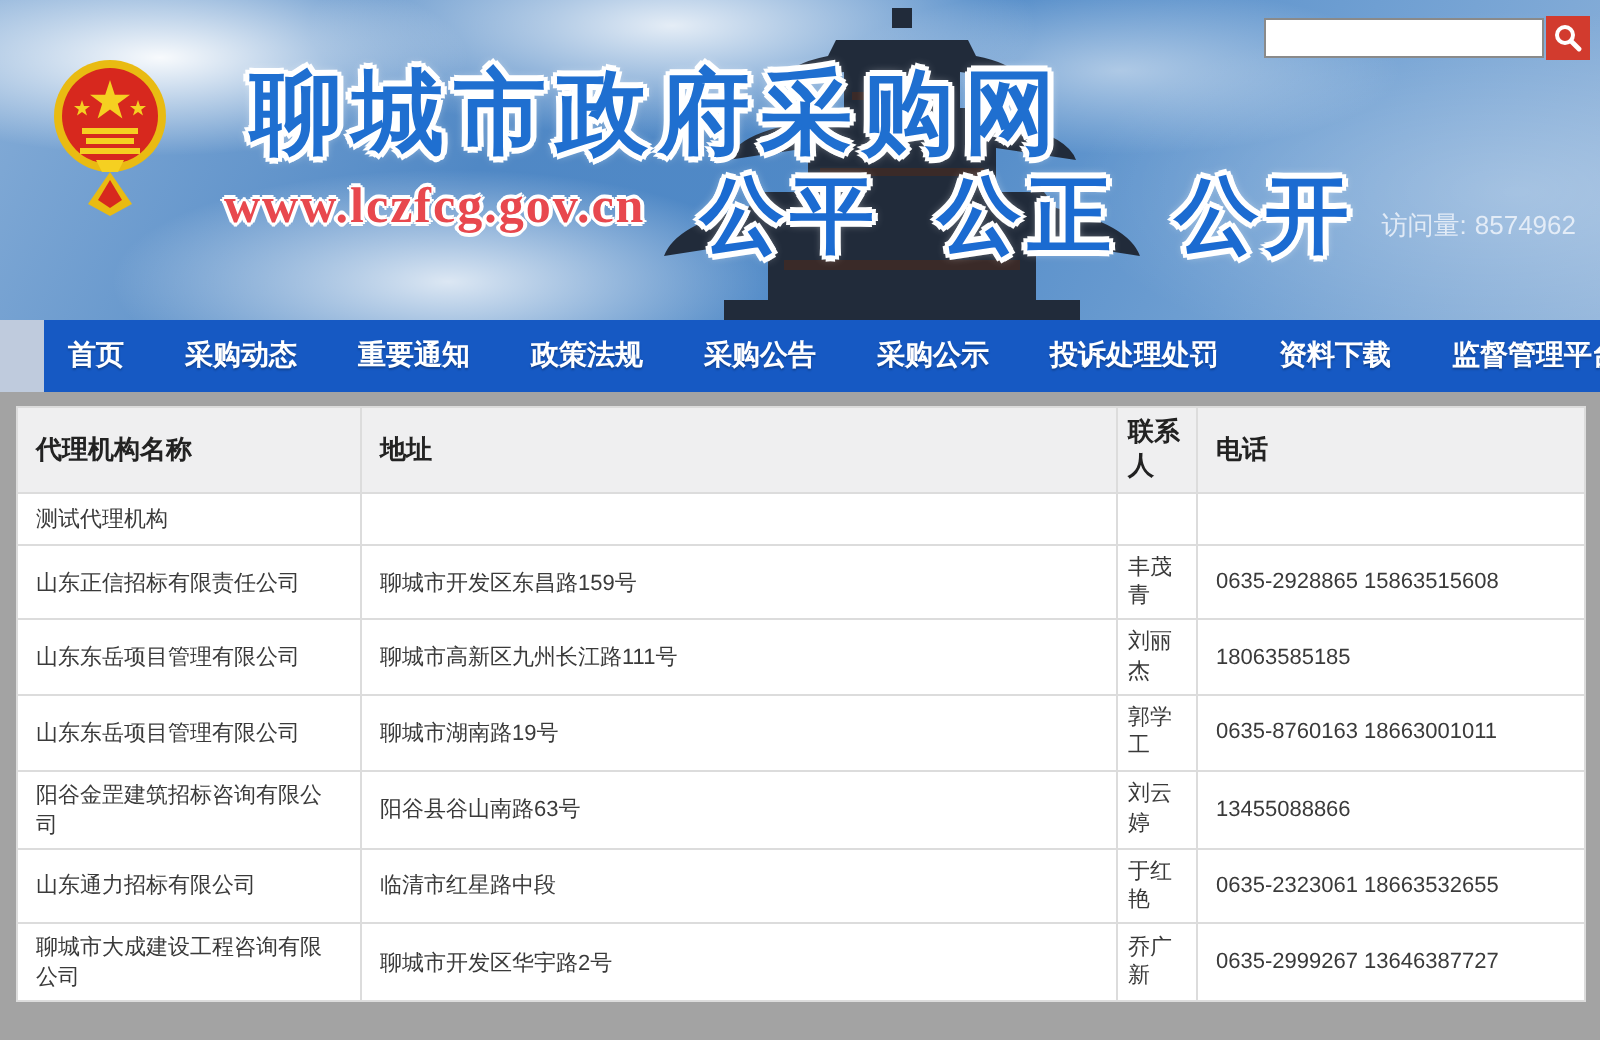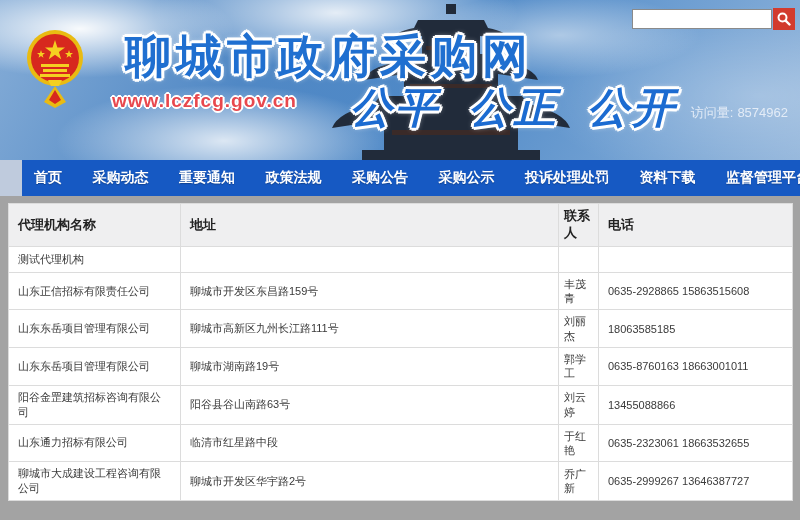--- a/index.html
+++ b/index.html
@@ -21,31 +21,30 @@
   .emblem { position:absolute; left:26px; top:28px; width:58px; height:80px; z-index:2; }
   .site-title {
     position:absolute; left:104px; top:26px; z-index:3;
     font-size:46px; font-weight:900; letter-spacing:5px; color:#1f6fd0; white-space:nowrap;
     text-shadow:-3px 0 0 #fff,3px 0 0 #fff,0 -3px 0 #fff,0 3px 0 #fff,
                 -2px -2px 0 #fff,2px -2px 0 #fff,-2px 2px 0 #fff,2px 2px 0 #fff,0 0 6px #fff;
     margin-left:21px;
   }
   .site-url {
     position:absolute; left:112px; top:90px; z-index:3;
-    font-family:Liberation Sans, sans-serif;
-    font-size:19px; font-weight:bold; letter-spacing:1px; color:#e8484e; white-space:nowrap;
+    font-family:Liberation Serif, serif;
+    font-size:25px; font-weight:bold; letter-spacing:1px; color:#e8484e; white-space:nowrap;
     text-shadow:-2px 0 0 #fff,2px 0 0 #fff,0 -2px 0 #fff,0 2px 0 #fff,
                 -1px -1px 0 #fff,1px -1px 0 #fff,-1px 1px 0 #fff,1px 1px 0 #fff;
   }
   .slogan {
     position:absolute; left:350px; top:80px; z-index:3;
     font-size:42px; font-weight:900; letter-spacing:3px; word-spacing:14px; color:#1b6bd1; white-space:nowrap;
     text-shadow:-3px 0 0 #fff,3px 0 0 #fff,0 -3px 0 #fff,0 3px 0 #fff,
                 -2px -2px 0 #fff,2px -2px 0 #fff,-2px 2px 0 #fff,2px 2px 0 #fff,0 0 6px #fff;
-    font-style:italic;
   }
   .search-box { position:absolute; left:632px; top:8px; z-index:4; display:flex; align-items:center; }
   .search-input {
     width:140px; height:20px; border:1px solid #8a8a8a; background:#fff; outline:none;
     font-size:12px; padding:0 4px;
   }
   .search-btn {
     width:22px; height:22px; margin-left:1px; border:none; background:#d23b2e; cursor:pointer;
     display:flex; align-items:center; justify-content:center;
   }

